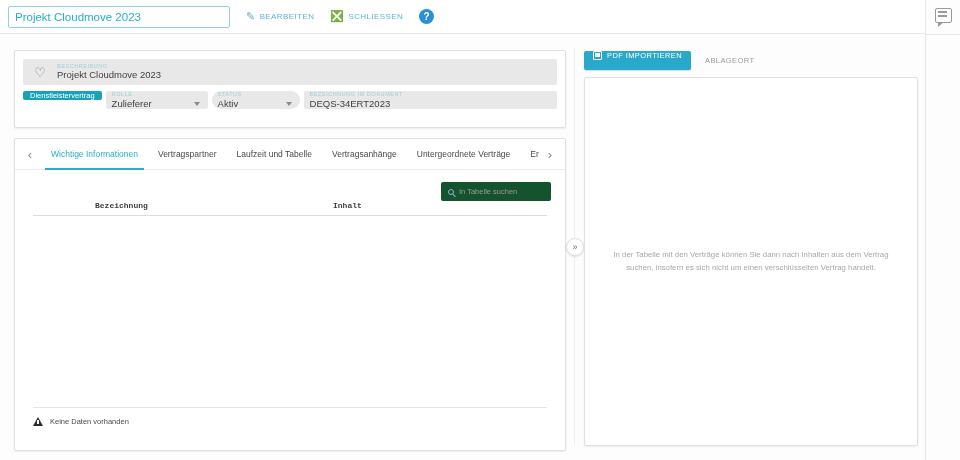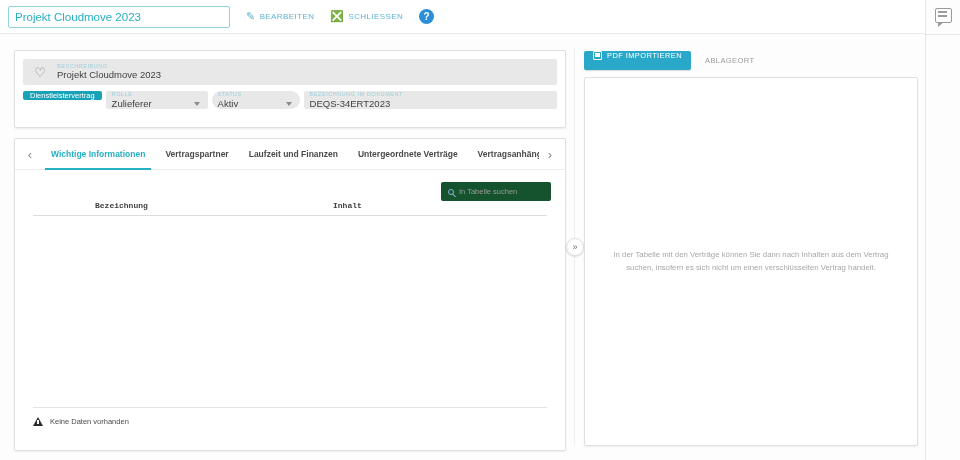--- a/index.html
+++ b/index.html
@@ -104,21 +104,21 @@
     display: flex; align-items: center; height: 31px;
     border-bottom: 1px solid #ececec; padding: 0 4px;
   }
   .tab-arrow {
     width: 22px; text-align: center; color: #8b8b8b; font-size: 13px; cursor: pointer;
     flex: none;
   }
   .tab-scroll { display: flex; align-items: stretch; flex: 1; overflow: hidden; height: 31px; }
   .tab {
     font-size: 8.5px; color: #4a4a4a; padding: 0 10px; white-space: nowrap;
-    display: flex; align-items: center; cursor: pointer; position: relative; font-weight: bold;
+    display: flex; align-items: center; cursor: pointer; position: relative;
   }
   .tab.active { color: #27b0c4; }
   .tab.active:after {
     content: ""; position: absolute; left: 4px; right: 4px; bottom: 0;
     height: 2px; background: #27b0c4;
   }
   .tab.truncated { overflow: hidden; max-width: 58px; }
 
   .table-tools { display: flex; justify-content: flex-end; padding: 12px 14px 0 0; }
   .search-box {
@@ -266,23 +266,23 @@
         </div>
       </div>
     </div>
 
     <div class="card tabs-card">
       <div class="tabs-bar">
         <div class="tab-arrow">‹</div>
         <div class="tab-scroll" id="tabScroll">
             <div class="tab active">Wichtige Informationen</div>
             <div class="tab">Vertragspartner</div>
-            <div class="tab">Laufzeit und Finanzen</div>
+            <div class="tab">Laufzeit und Tabelle</div>
+            <div class="tab">Vertragsanhänge</div>
             <div class="tab">Untergeordnete Verträge</div>
-            <div class="tab">Vertragsanhänge</div>
             <div class="tab truncated">Erinnerung·</div>
           </div>
         <div class="tab-arrow">›</div>
       </div>
 
       <div class="table-tools">
         <div class="search-box">
           <div class="mag"></div>
           <div class="search-ph">In Tabelle suchen</div>
         </div>

